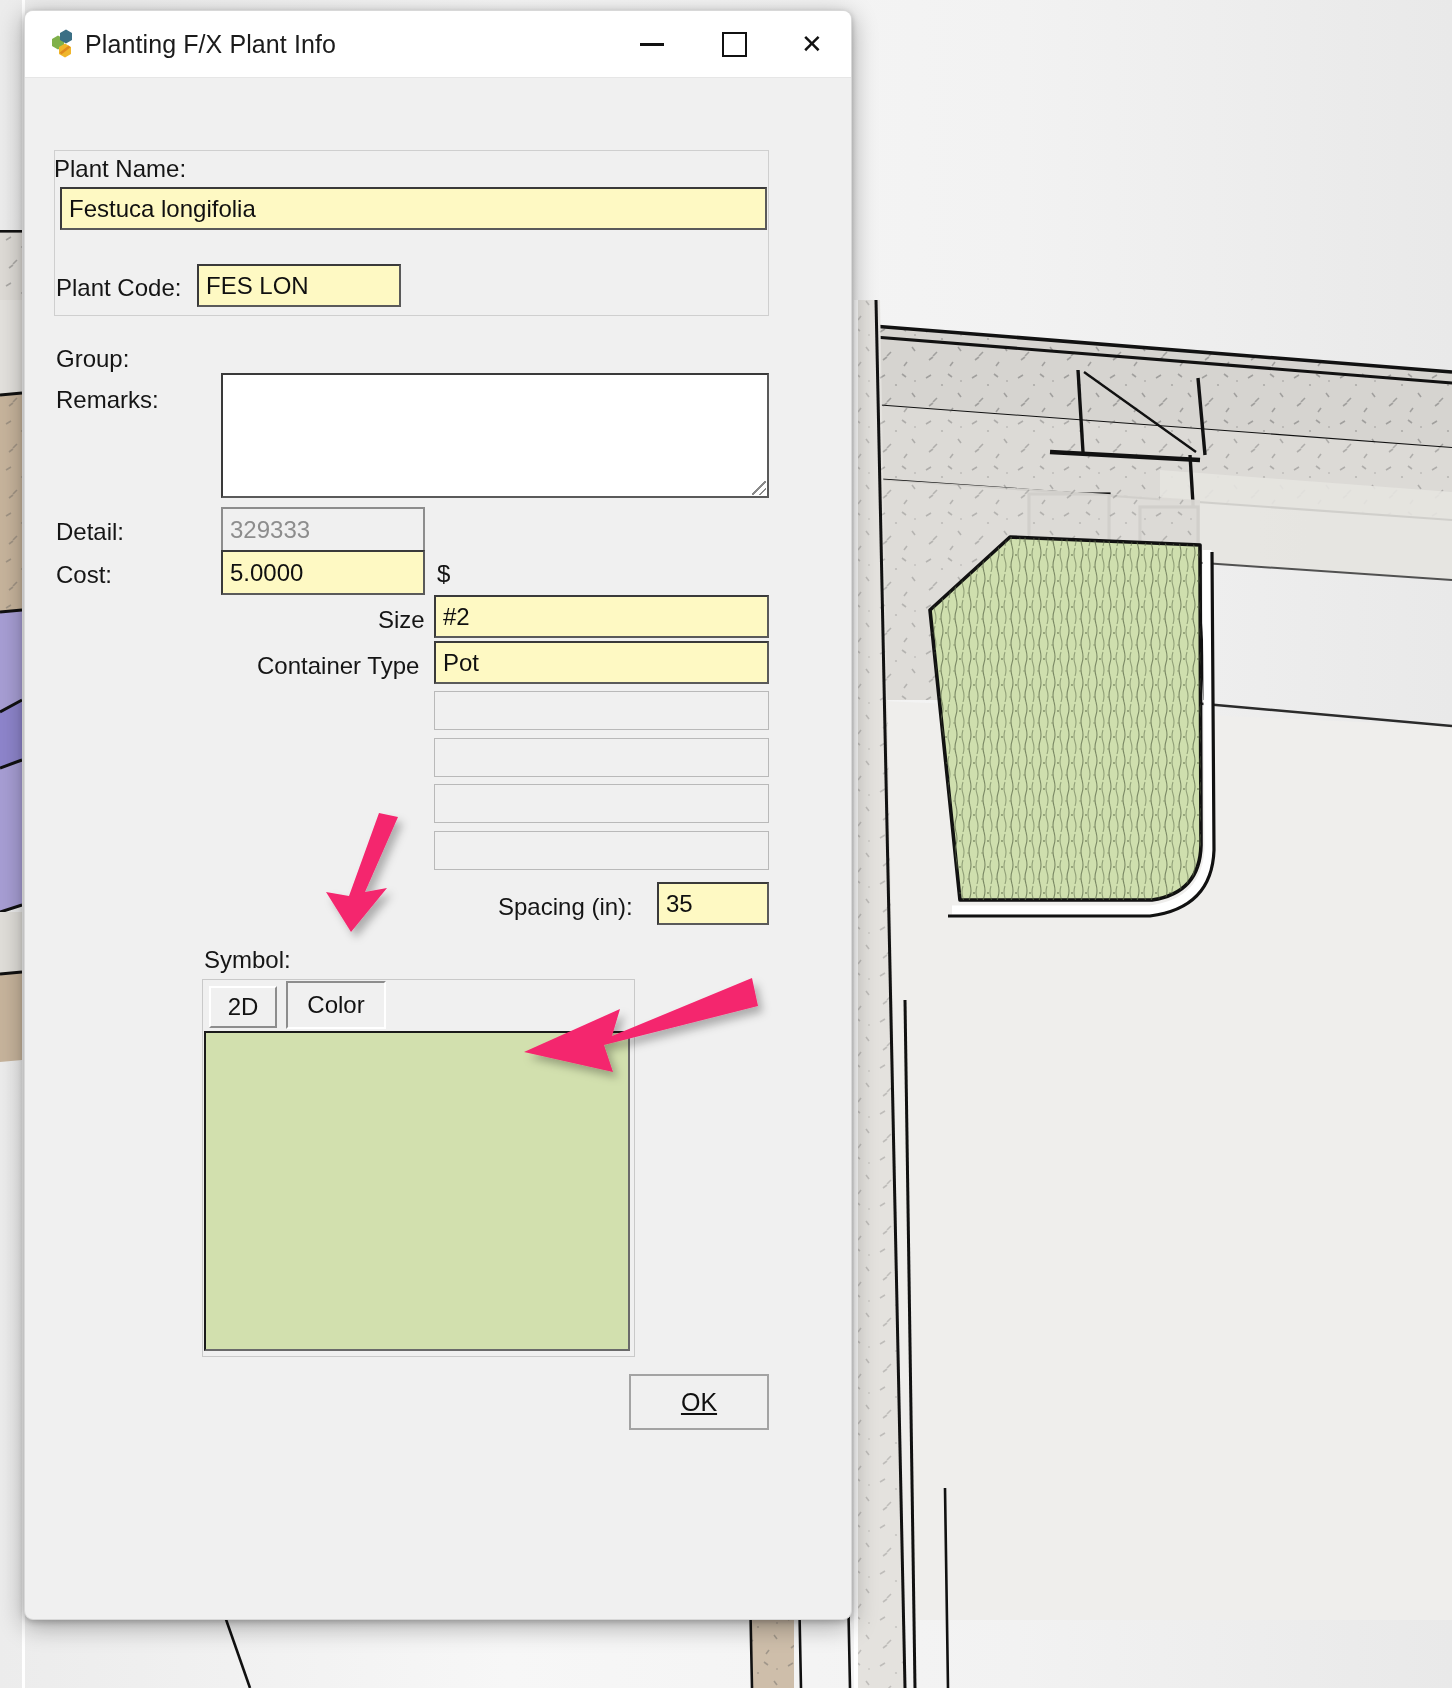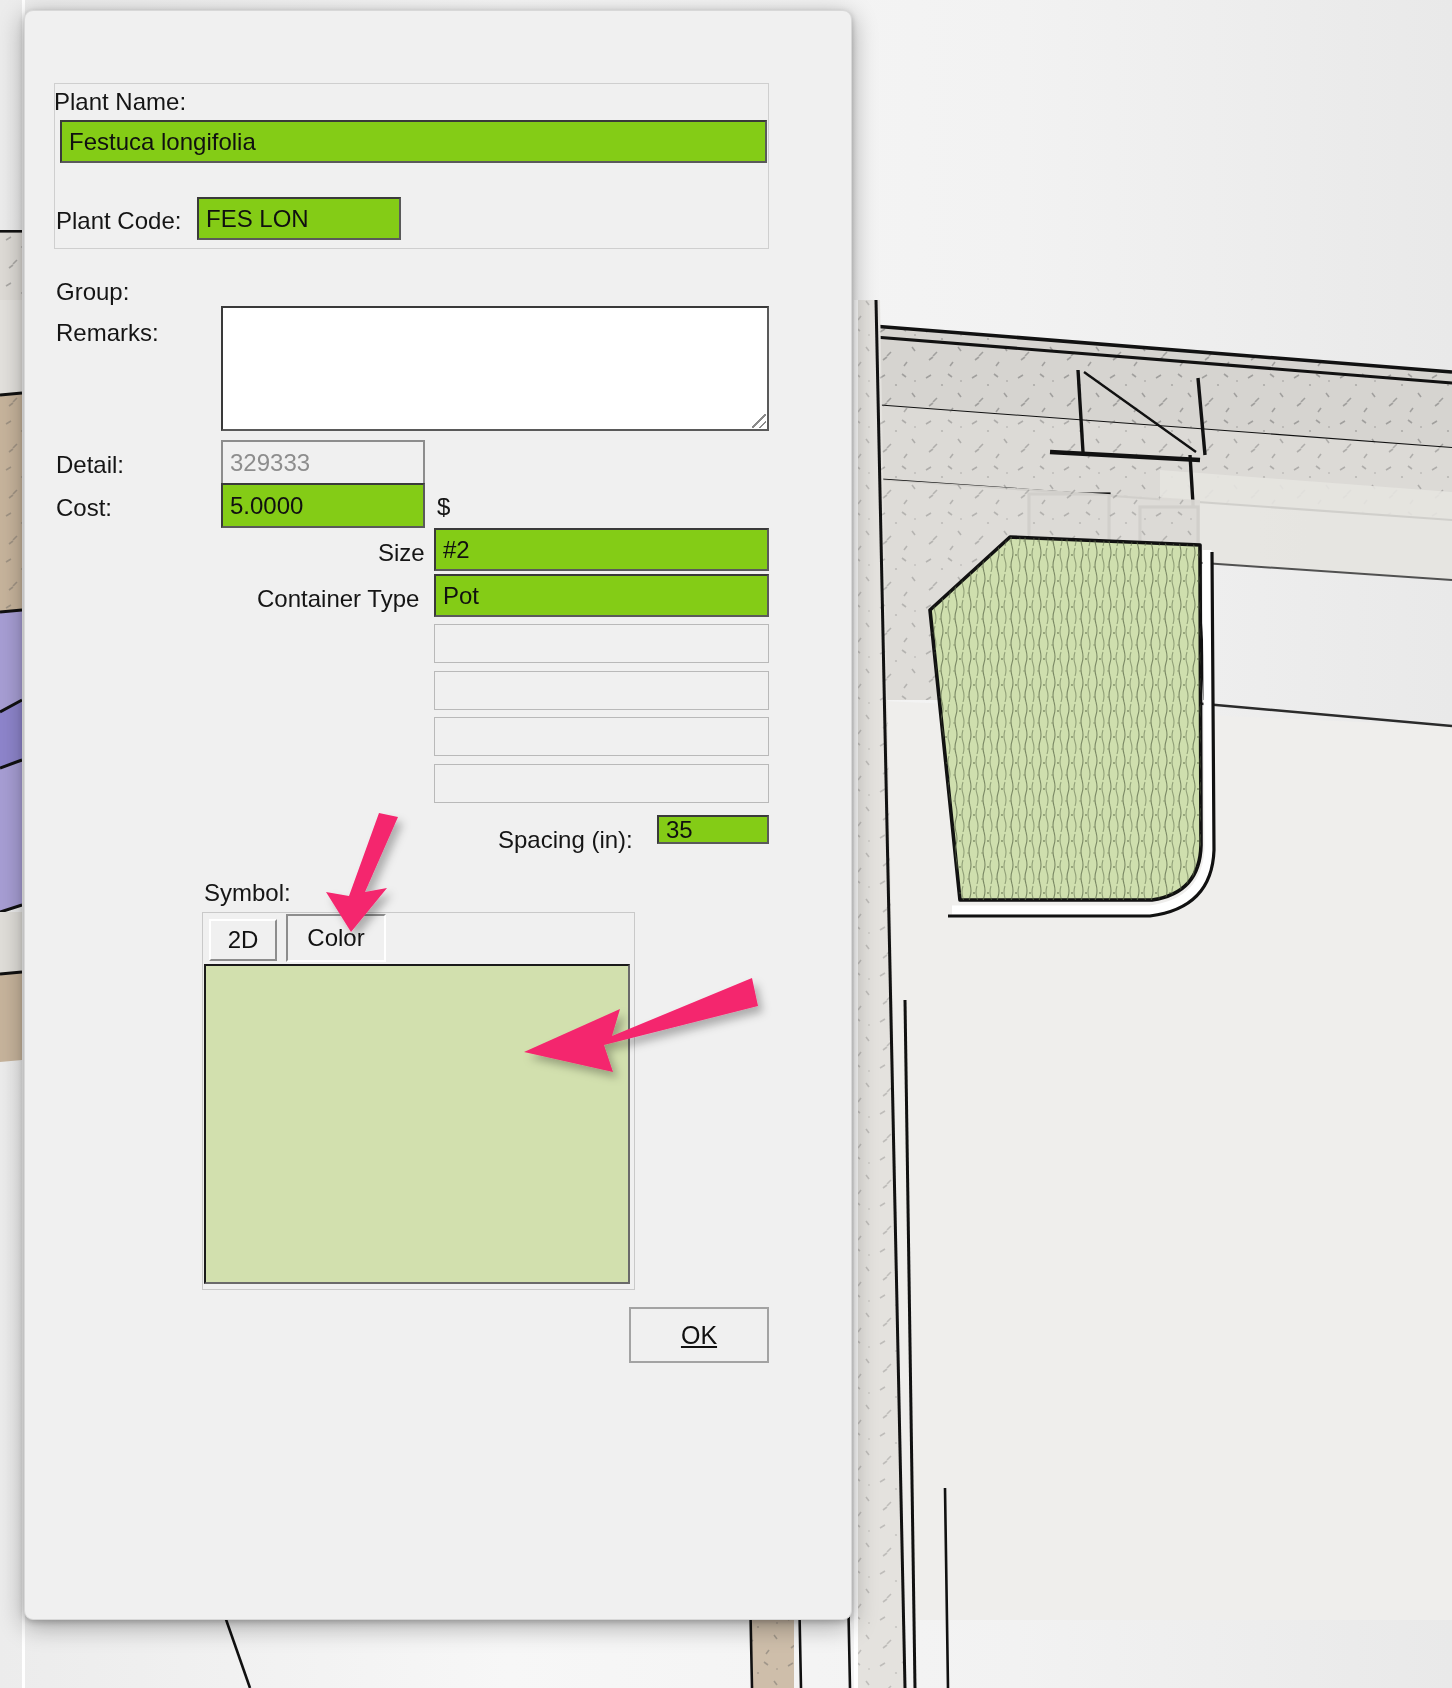--- a/index.html
+++ b/index.html
@@ -48,21 +48,21 @@
   
   .content{position:relative;height:1541px;padding-left:25px;}
 
   .lbl{
     position:absolute;font-size:24px;color:#151515;white-space:nowrap;
   }
 
   
   .tin{
     position:absolute;box-sizing:border-box;
-    background:#84cc16;
+    background:#fef9c3;
     border:2px solid #5a5a5a;
     border-top-color:#3a3a3a;border-left-color:#3a3a3a;
     font-size:24px;color:#101010;
     padding:0 7px;
     line-height:1;
     display:flex;align-items:center;
     font-family:"Liberation Sans",sans-serif;
   }
   
   .tin.dis{
@@ -221,20 +221,41 @@
       <path d="M180 1488 L250 1688" stroke="#111" stroke-width="2.6" fill="none"></path>
       <rect x="752" y="1488" width="42" height="200" fill="#c7b49c" opacity=".85"></rect>
       <rect x="752" y="1488" width="42" height="200" fill="url(#speck)" opacity=".5"></rect>
       <path d="M748 1488 L752 1688 M797 1488 L801 1688 M846 1488 L850 1688 M945 1488 L948 1688" stroke="#111" stroke-width="2.6" fill="none"></path>
     </g>
   </svg>
 </div>
 
 <div id="dialog">
 
+  <div class="titlebar">
+    <span class="title-icon">
+      <svg viewBox="0 0 34 32" width="34" height="32">
+        <polygon points="9,10 15,6.5 21,10 21,17 15,20.5 9,17" fill="#7fb04a"></polygon>
+        <polygon points="17,4 23,0.5 29,4 29,11 23,14.5 17,11" fill="#3b6f85"></polygon>
+        <polygon points="16,18 22,14.5 28,18 28,25 22,28.5 16,25" fill="#f0b62b"></polygon>
+        <path d="M17.5 24.5 L26.5 17.5" stroke="#e08a1e" stroke-width="2.6" fill="none"></path>
+      </svg>
+    </span>
+    <span class="title-text">Planting F/X Plant Info</span>
+
+    <span class="win-btn" id="btn-min">
+      <span class="min-gl"></span>
+    </span>
+    <span class="win-btn" id="btn-max">
+      <span class="max-gl"></span>
+    </span>
+    <span class="win-btn" id="btn-close">
+      <span class="gl">✕</span>
+    </span>
+  </div>
 
   <div class="content">
 
     <div class="groupbox" style="left:29px;top:72px;width:715px;height:166px;"></div>
 
     <span class="lbl" style="left:29px;top:77px;">Plant Name:</span>
 
     <div class="tin" style="left:35px;top:109px;width:707px;height:43px;">Festuca longifolia</div>
 
 
@@ -261,21 +282,21 @@
 
     <span class="lbl" style="left:232px;top:574px;">Container Type</span>
     <div class="tin" style="left:409px;top:563px;width:335px;height:43px;">Pot</div>
 
     <div class="tin dis" style="left:409px;top:613px;width:335px;height:39px;"></div>
     <div class="tin dis" style="left:409px;top:660px;width:335px;height:39px;"></div>
     <div class="tin dis" style="left:409px;top:706px;width:335px;height:39px;"></div>
     <div class="tin dis" style="left:409px;top:753px;width:335px;height:39px;"></div>
 
     <span class="lbl" style="left:473px;top:815px;">Spacing (in):</span>
-    <div class="tin" style="left:632px;top:804px;width:112px;height:29px;">35</div>
+    <div class="tin" style="left:632px;top:804px;width:112px;height:43px;">35</div>
 
     <span class="lbl" style="left:179px;top:868px;">Symbol:</span>
 
     <div class="sym-panel" style="left:177px;top:901px;width:433px;height:378px;"></div>
 
     <div class="tab" style="left:184px;top:908px;width:68px;height:42px;">2D</div>
     <div class="tab sel" style="left:261px;top:903px;width:100px;height:48px;">Color</div>
 
     <div class="swatch-wrap" style="left:179px;top:953px;width:426px;height:320px;">
       <div class="swatch" id="swatch" style="background: rgb(210, 224, 174);"></div>

